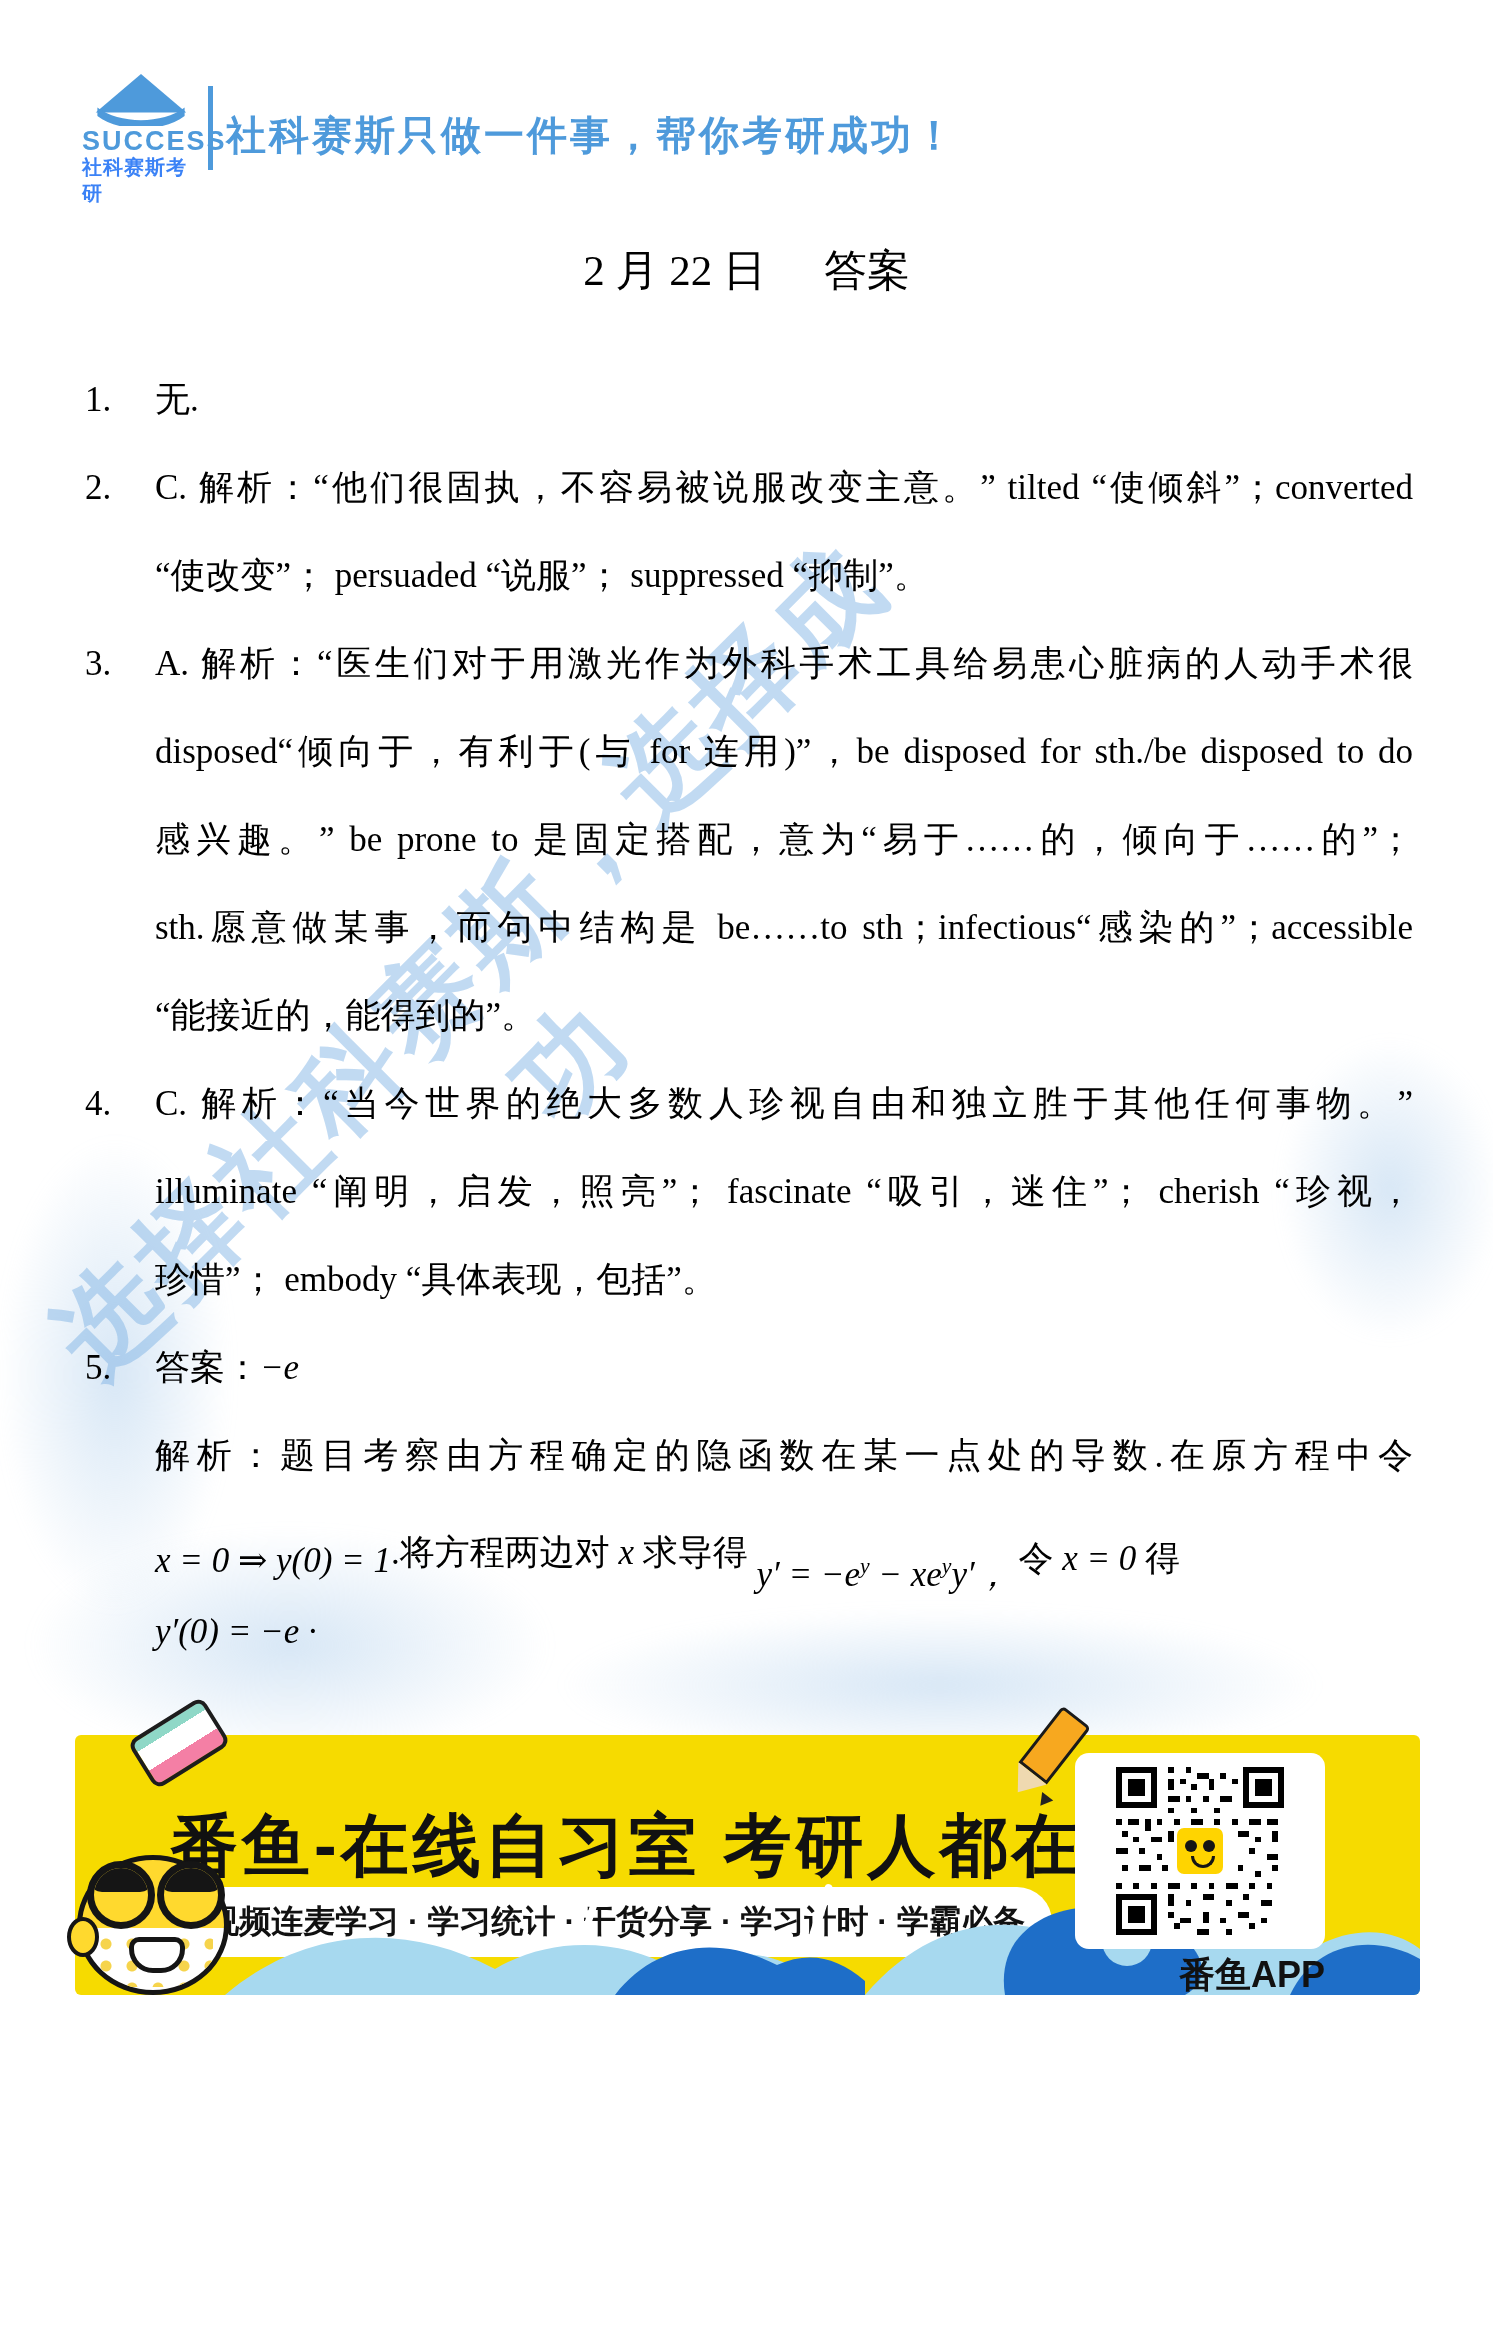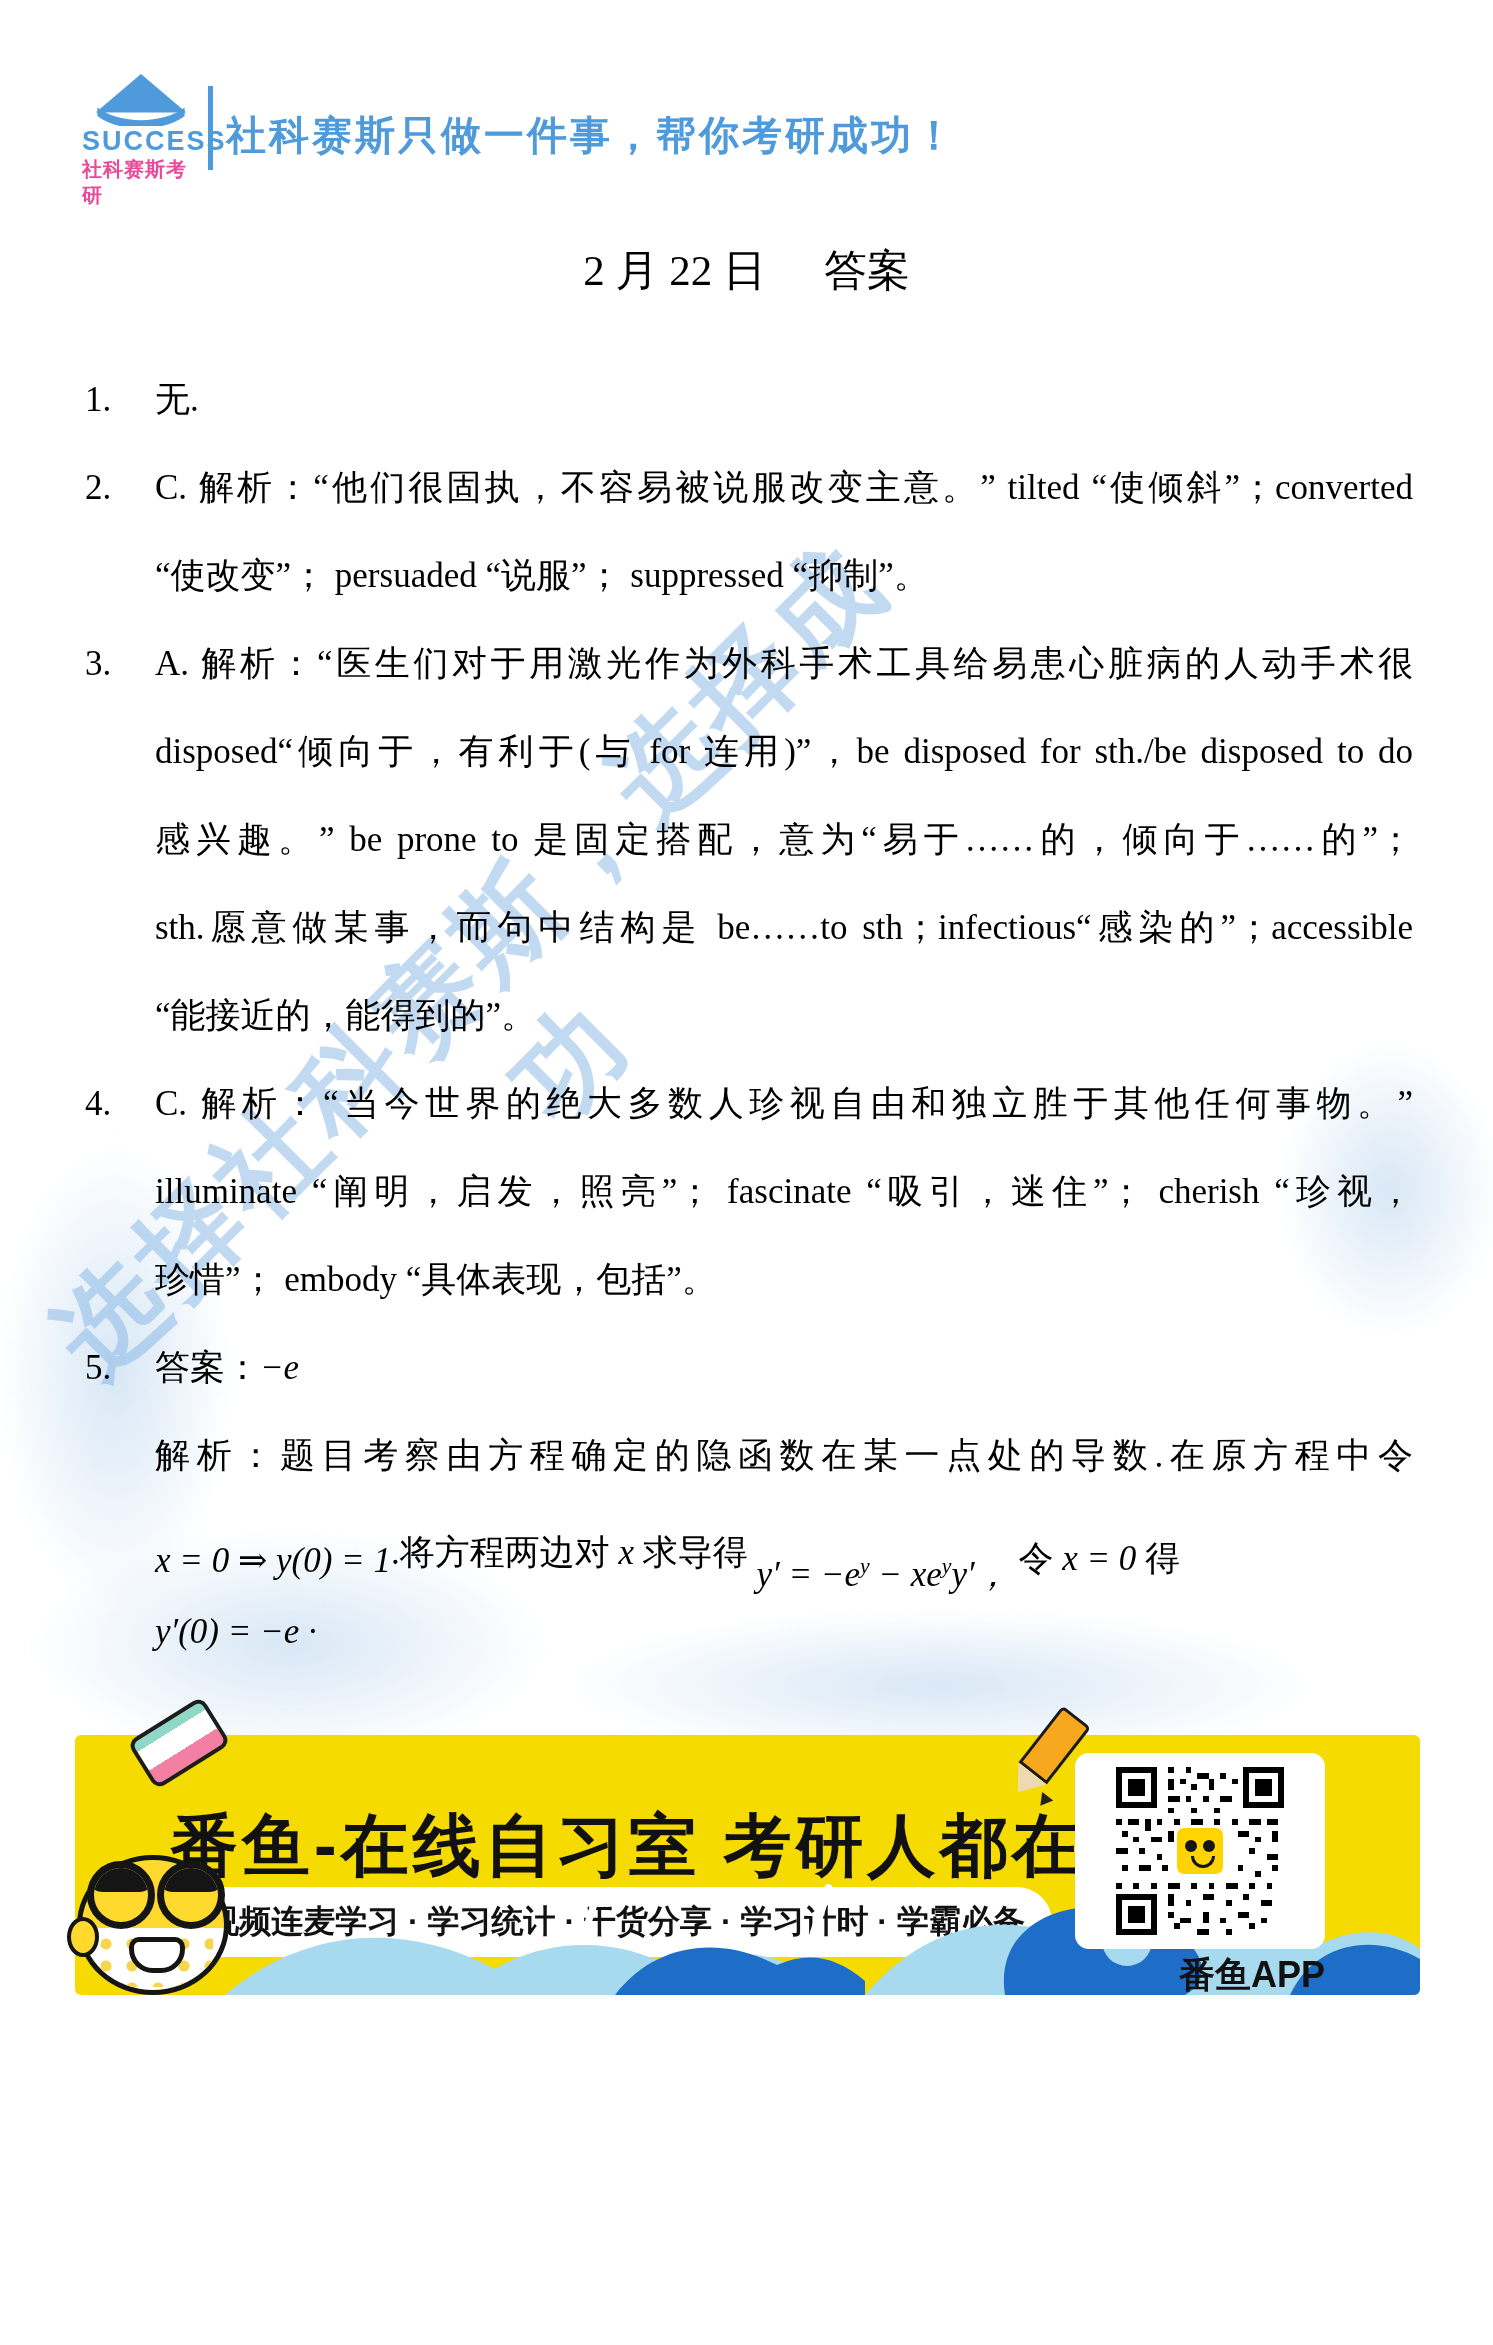--- a/index.html
+++ b/index.html
@@ -5,22 +5,22 @@
   html,body{margin:0;padding:0;background:#e8e8e8;}
   .page{position:relative;width:1493px;height:2345px;background:#ffffff;margin:0 auto;overflow:hidden;
         font-family:"Liberation Serif","DejaVu Serif",serif;color:#000;}
 
   
   .hdr{position:absolute;left:0;top:0;width:100%;height:190px;}
   .logo{position:absolute;left:82px;top:74px;width:118px;}
   .logo svg{display:block;margin:0 auto;}
   .logo-title{font-family:"Liberation Sans","DejaVu Sans",sans-serif;font-weight:bold;
               font-size:27px;letter-spacing:2px;color:#4E9ADB;line-height:30px;}
-  .logo-sub{font-family:Liberation Sans, sans-serif;font-weight:bold;
-            font-size:20px;letter-spacing:1px;color:#ec4899;line-height:26px;}
+  .logo-sub{font-family:Liberation Mono, monospace;font-weight:bold;
+            font-size:20px;letter-spacing:1px;color:#3b82f6;line-height:26px;}
   .hdr-div{position:absolute;left:208px;top:86px;width:5px;height:84px;background:#4E9ADB;}
   .slogan{position:absolute;left:226px;top:80px;white-space:nowrap;
           font-family:"Liberation Sans","DejaVu Sans",sans-serif;font-weight:900;
           font-size:40px;letter-spacing:3px;color:#4E9ADB;margin-top:28px;}
 
   
   .doc-title{position:absolute;left:0;top:242px;width:100%;text-align:center;font-size:43px;}
   .doc-title .lbl{margin-left:58px;}
 
   

